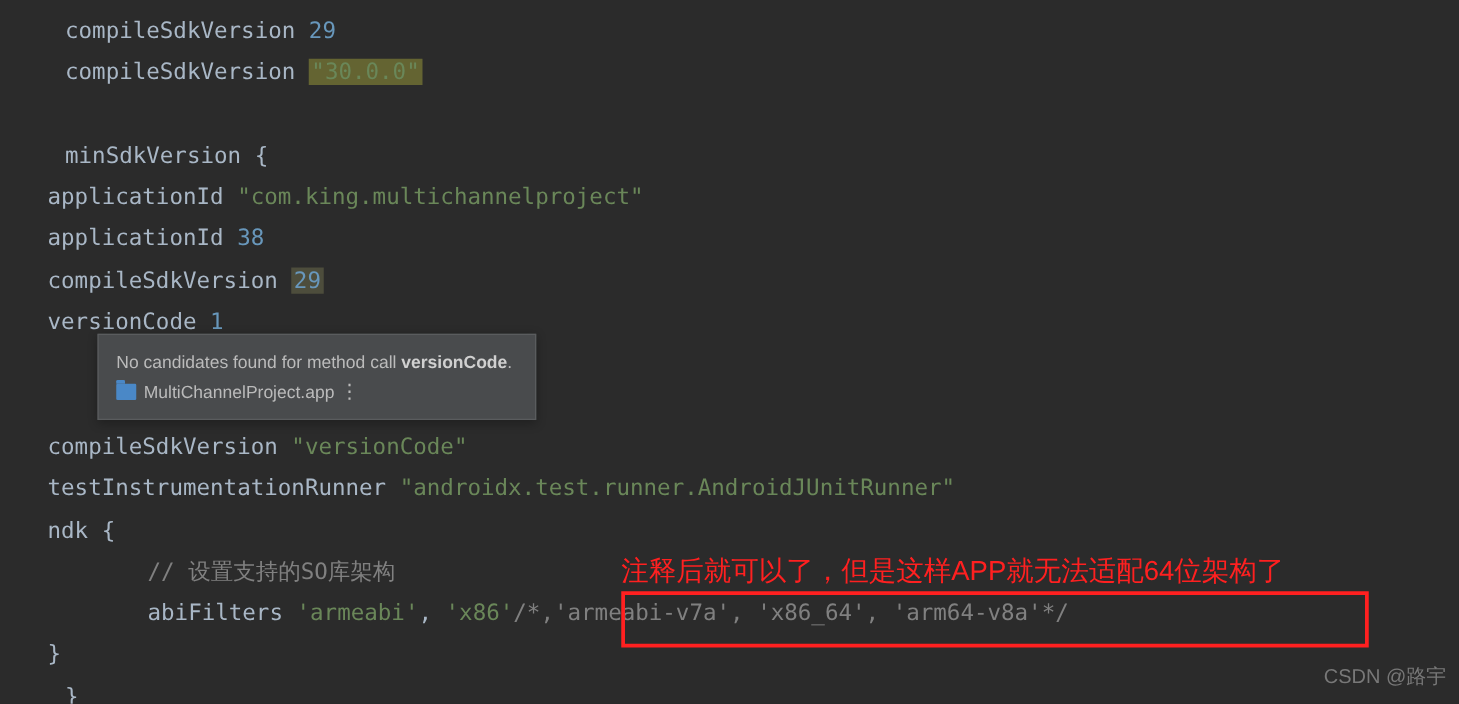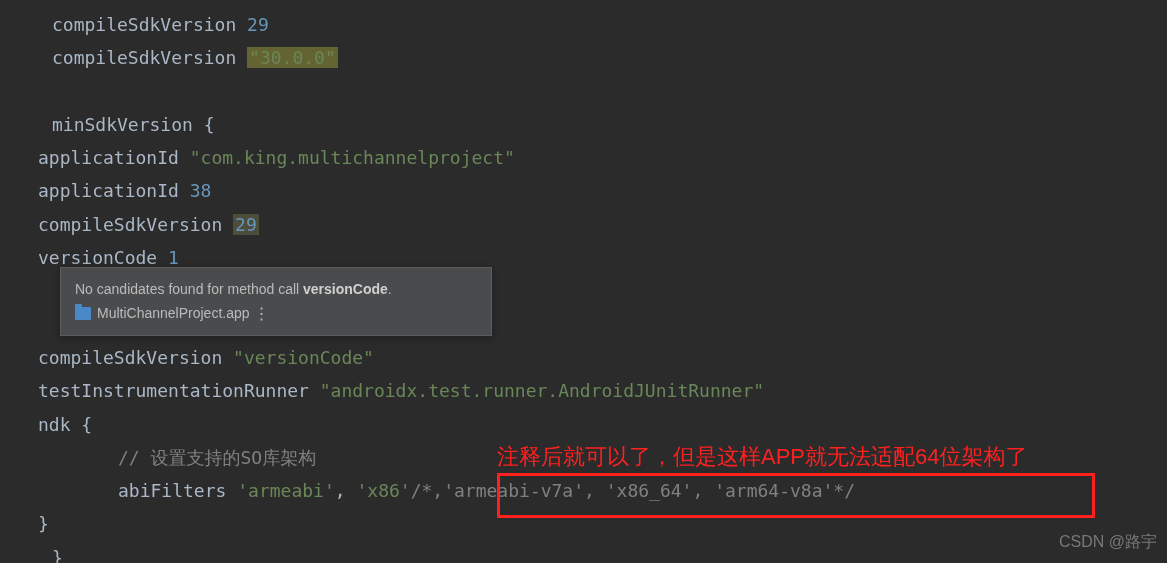--- a/index.html
+++ b/index.html
@@ -35,30 +35,30 @@
       background: #646432;
       padding: 0 2px;
     }
     .highlight-num {
       background: #4d4d3c;
       color: #6897bb;
       padding: 0 2px;
     }
     .tooltip {
       position: absolute;
-      left: 60px;
+      left: 78px;
       top: 267px;
       background: #494b4d;
       border: 1px solid #5a5c5e;
       padding: 10px 14px;
       font-family: -apple-system, 'Segoe UI', sans-serif;
       font-size: 14px;
       color: #bbbbbb;
       line-height: 1.6;
-      width: 432px;
+      width: 351px;
       box-shadow: 0 2px 8px rgba(0,0,0,0.3);
     }
     .tooltip .method-name {
       font-weight: bold;
       color: #d0d0d0;
     }
     .tooltip-row2 {
       display: flex;
       align-items: center;
       justify-content: flex-start;

